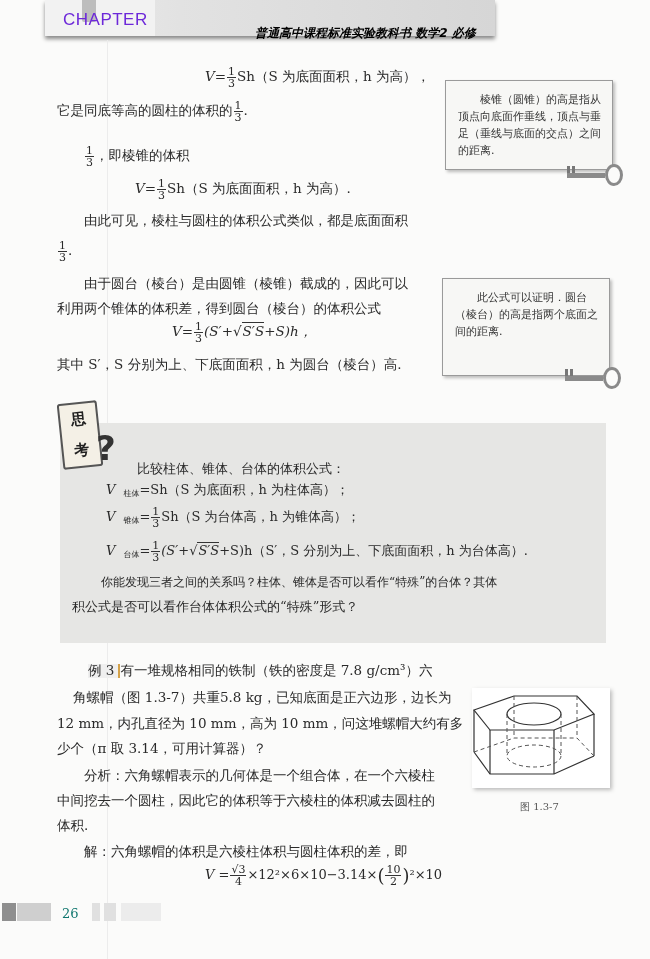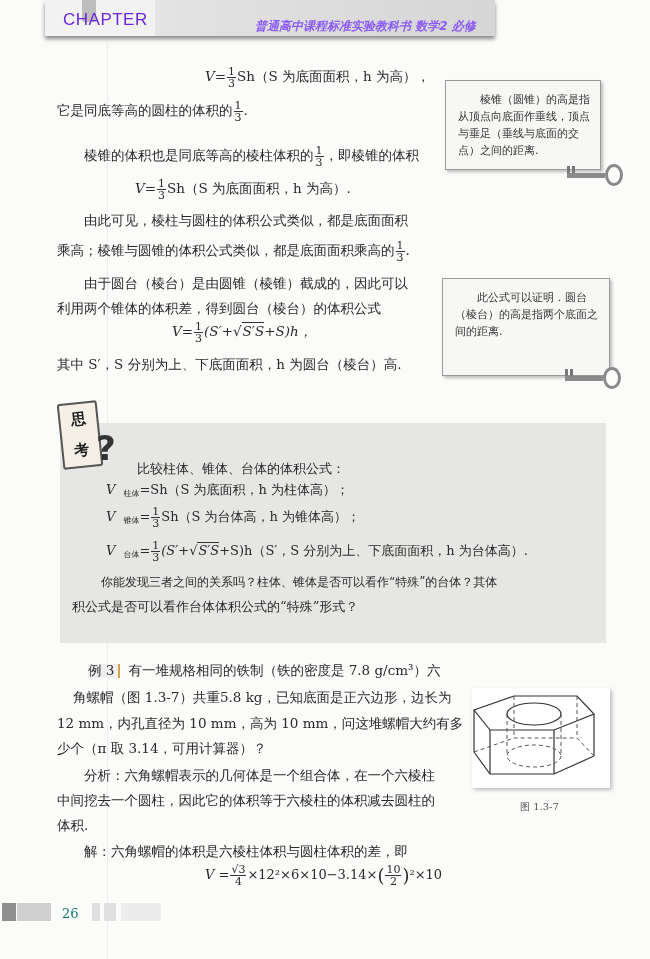--- a/index.html
+++ b/index.html
@@ -19,22 +19,22 @@
   }
   .chapter-num {
     position: absolute; left: 82px; top: -6px; width: 14px; height: 28px;
     background: #bdbdbd; border-radius: 2px;
   }
   .chapter-label {
     position: absolute; left: 63px; top: 10px; font-family: "Liberation Sans", sans-serif;
     font-size: 17px; color: #6d28d9; letter-spacing: 0.5px;
   }
   .header-title {
-    position: absolute; left: 255px; top: 18px; font-family: "DejaVu Sans", sans-serif;
-    font-size: 12px; font-style: italic; font-weight: bold; color: #8b5cf6;
+    position: absolute; left: 255px; top: 25px; font-family: "DejaVu Sans", sans-serif;
+    font-size: 12px; font-style: italic; font-weight: bold; color: #000000;
   }
   .margin-line {
     position: absolute; left: 107px; top: 40px; width: 1px; height: 920px; background: #ececec;
   }
   .txt { position: absolute; font-size: 13.5px; line-height: 1; white-space: nowrap; }
   .frac {
     display: inline-flex; flex-direction: column; align-items: center; vertical-align: middle;
     font-size: 11px; line-height: 1; margin: 0 1px;
   }
   .frac .num { border-bottom: 1px solid #333; padding: 0 1px; }
@@ -63,21 +63,21 @@
     background: #f4f0e6; border: 2px solid #555; border-radius: 3px; transform: rotate(-6deg);
     display: flex; flex-direction: column; align-items: center; justify-content: space-around;
     font-size: 15px; font-weight: bold; color: #222;
   }
   .think-q {
     position: absolute; left: 96px; top: 428px; font-size: 34px; font-weight: bold; color: #333;
     font-family: "DejaVu Sans", sans-serif;
   }
   .sub { font-size: 8px; font-style: normal; vertical-align: -2px; margin-left: 8px; }
   .ex-tag {
-    display: inline-block; border-right: 2px solid #d4a24a; padding-right: 4px; margin-right: 8px;
+    display: inline-block; border-right: 2px solid #d4a24a; padding-right: 4px; 
     background: #efefef;
   }
   .figure {
     position: absolute; left: 472px; top: 688px; width: 138px; height: 100px;
     background: #fff; box-shadow: 2px 2px 4px rgba(0,0,0,0.25);
   }
   .fig-caption { position: absolute; left: 520px; top: 800px; font-size: 10px; color: #555; }
   .footer-bar { position: absolute; top: 903px; height: 18px; }
   .page-num { position: absolute; left: 62px; top: 906px; font-size: 13px; color: #0f766e; }
 </style>
@@ -97,49 +97,49 @@
       <span class="den">3</span>
     </span><span>Sh（S 为底面面积，h 为高），</span>
 </div>
 <div class="txt" style="left:57px;top:100px;">
   <span>它是同底等高的圆柱的体积的</span><span class="frac">
       <span class="num">1</span>
       <span class="den">3</span>
     </span><span>.</span>
 </div>
 <div class="txt" style="left:84px;top:145px;">
-  <span>棱锥的体积也是同底等高的棱柱体积的</span><span class="frac">
+  <span class="frac">
       <span class="num">1</span>
       <span class="den">3</span>
     </span><span>，即棱锥的体积</span>
 </div>
 <div class="txt" style="left:135px;top:178px;">
   <span class="i">V=</span><span class="frac">
       <span class="num">1</span>
       <span class="den">3</span>
     </span><span>Sh（S 为底面面积，h 为高）.</span>
 </div>
 <div class="txt" style="left:84px;top:214px;">由此可见，棱柱与圆柱的体积公式类似，都是底面面积</div>
 <div class="txt" style="left:57px;top:240px;">
-  <span>乘高；棱锥与圆锥的体积公式类似，都是底面面积乘高的</span><span class="frac">
+  <span class="frac">
       <span class="num">1</span>
       <span class="den">3</span>
     </span><span>.</span>
 </div>
 <div class="txt" style="left:84px;top:277px;">由于圆台（棱台）是由圆锥（棱锥）截成的，因此可以</div>
 <div class="txt" style="left:57px;top:302px;">利用两个锥体的体积差，得到圆台（棱台）的体积公式</div>
 <div class="txt" style="left:172px;top:321px;">
   <span class="i">V=</span><span class="frac">
       <span class="num">1</span>
       <span class="den">3</span>
     </span><span class="i">(S′+</span>√<span class="sqrt i">S′S</span><span class="i">+S)h，</span>
 </div>
 <div class="txt" style="left:57px;top:358px;">其中 S′，S 分别为上、下底面面积，h 为圆台（棱台）高.</div>
 
-<div class="note" style="left:445px;top:80px;width:156px;height:90px;">
+<div class="note" style="left:445px;top:80px;width:168px;height:90px;">
   <span class="indent"></span><span>棱锥（圆锥）的高是指从顶点向底面作垂线，顶点与垂足（垂线与底面的交点）之间的距离.</span>
 </div>
 <div class="key" style="left:567px;top:164px;">
   <div class="shaft">
       <div class="teeth"></div>
     </div>
     <div class="ring"></div>
 </div>
 <div class="note" style="left:442px;top:278px;width:168px;height:98px;">
   <span class="indent"></span><span>此公式可以证明．圆台（棱台）的高是指两个底面之间的距离.</span>

